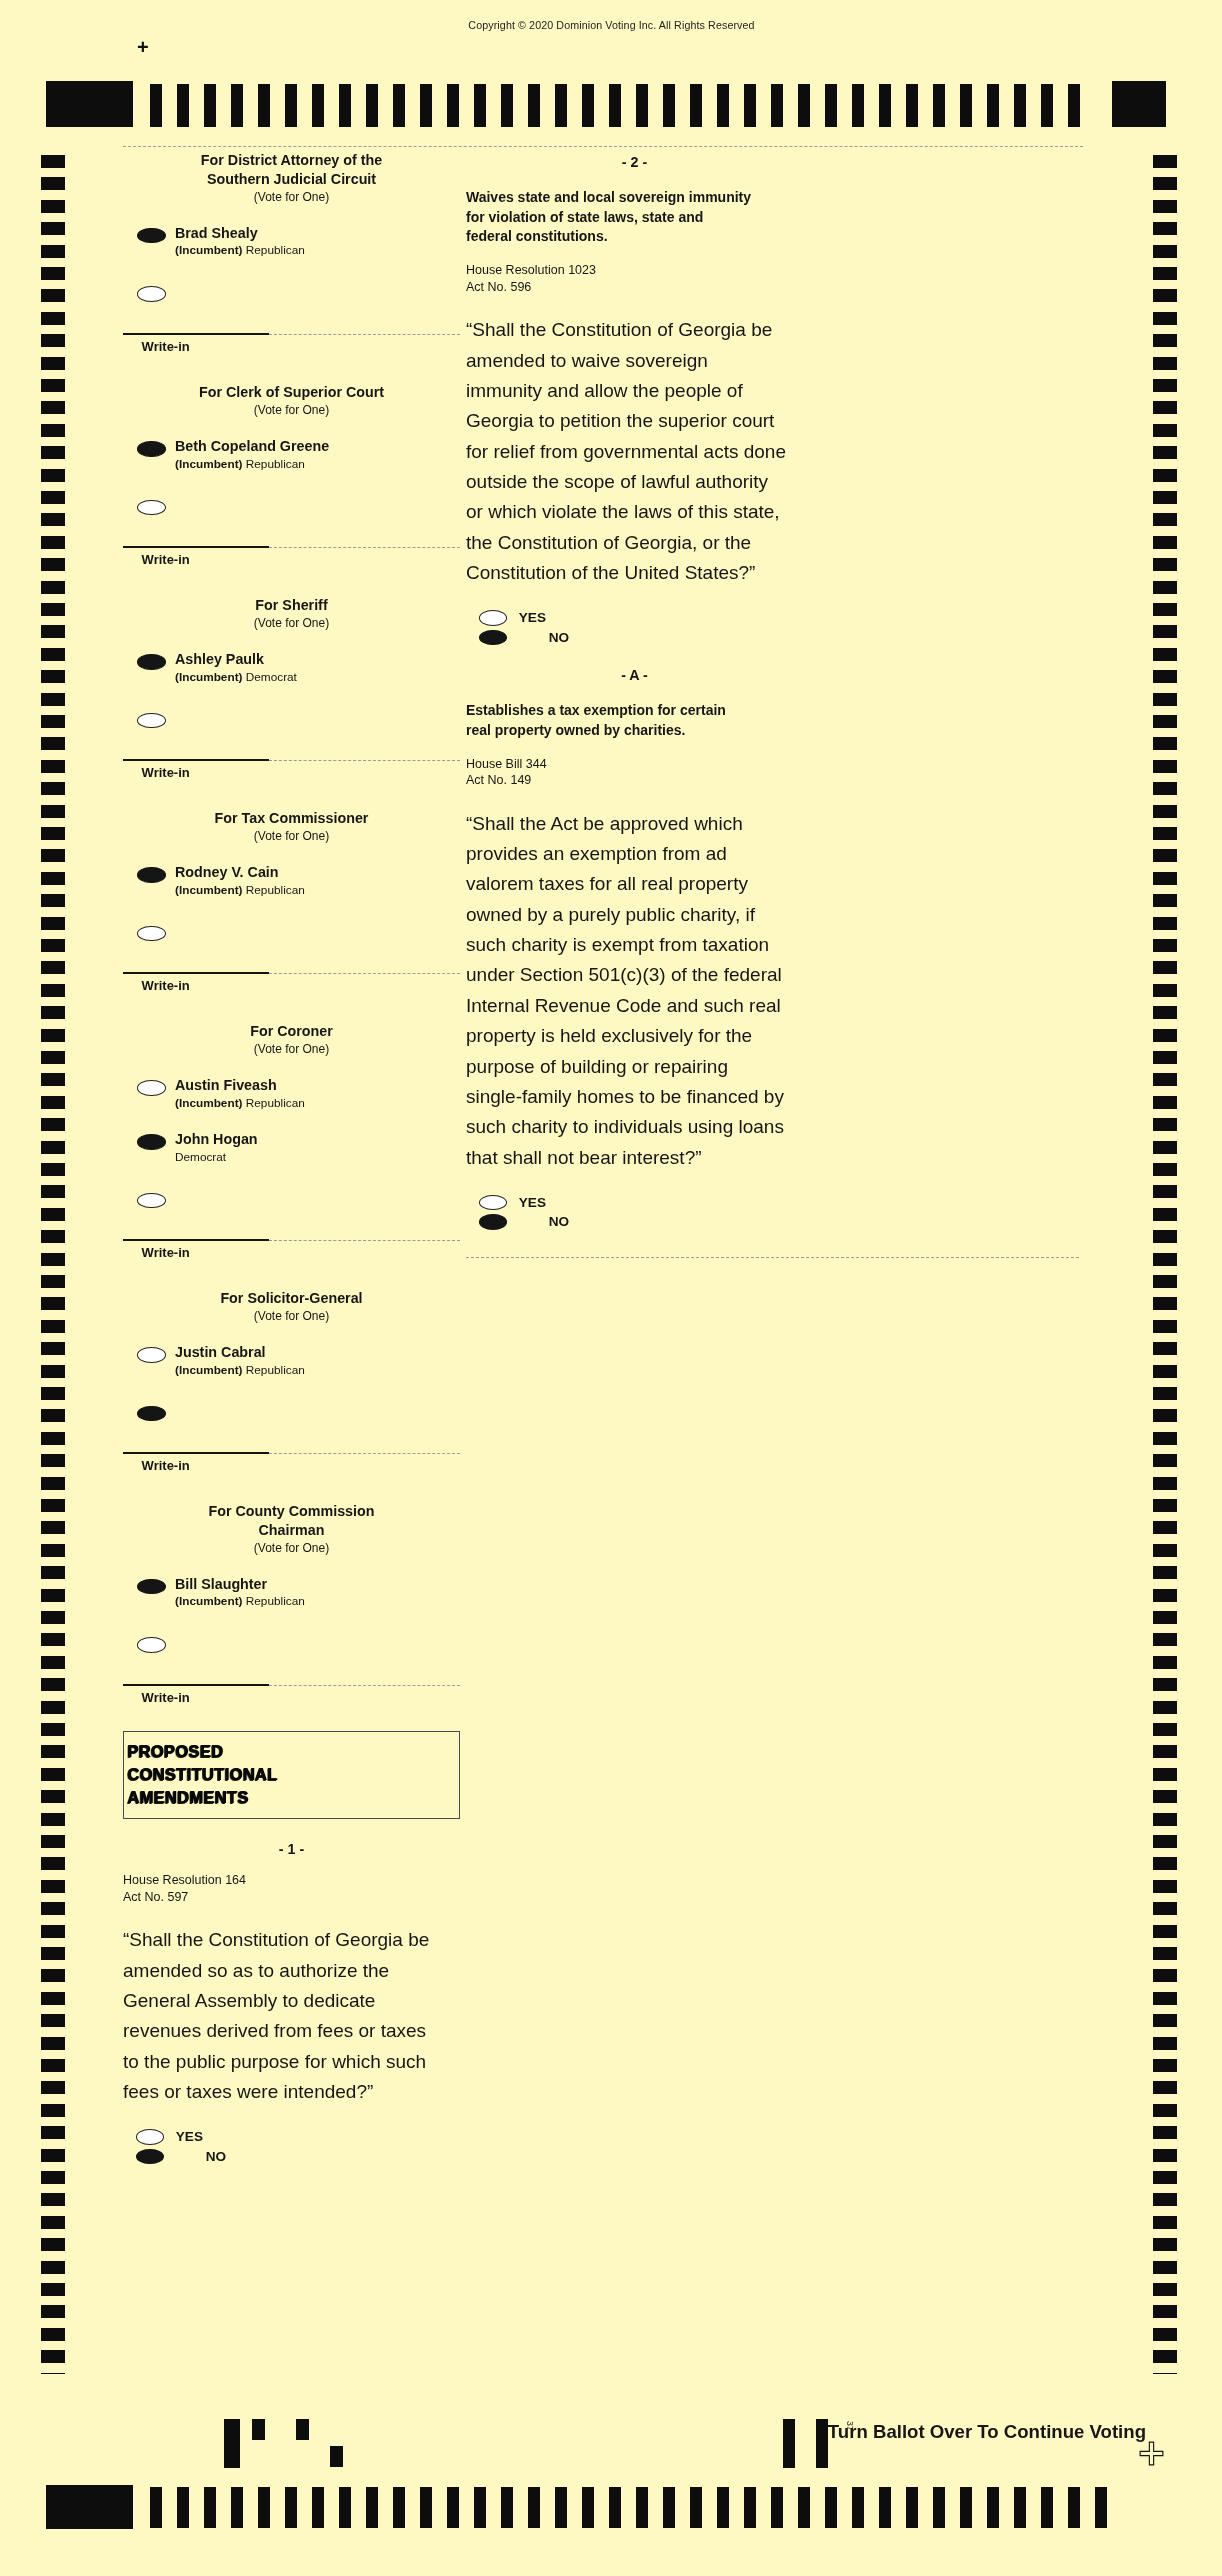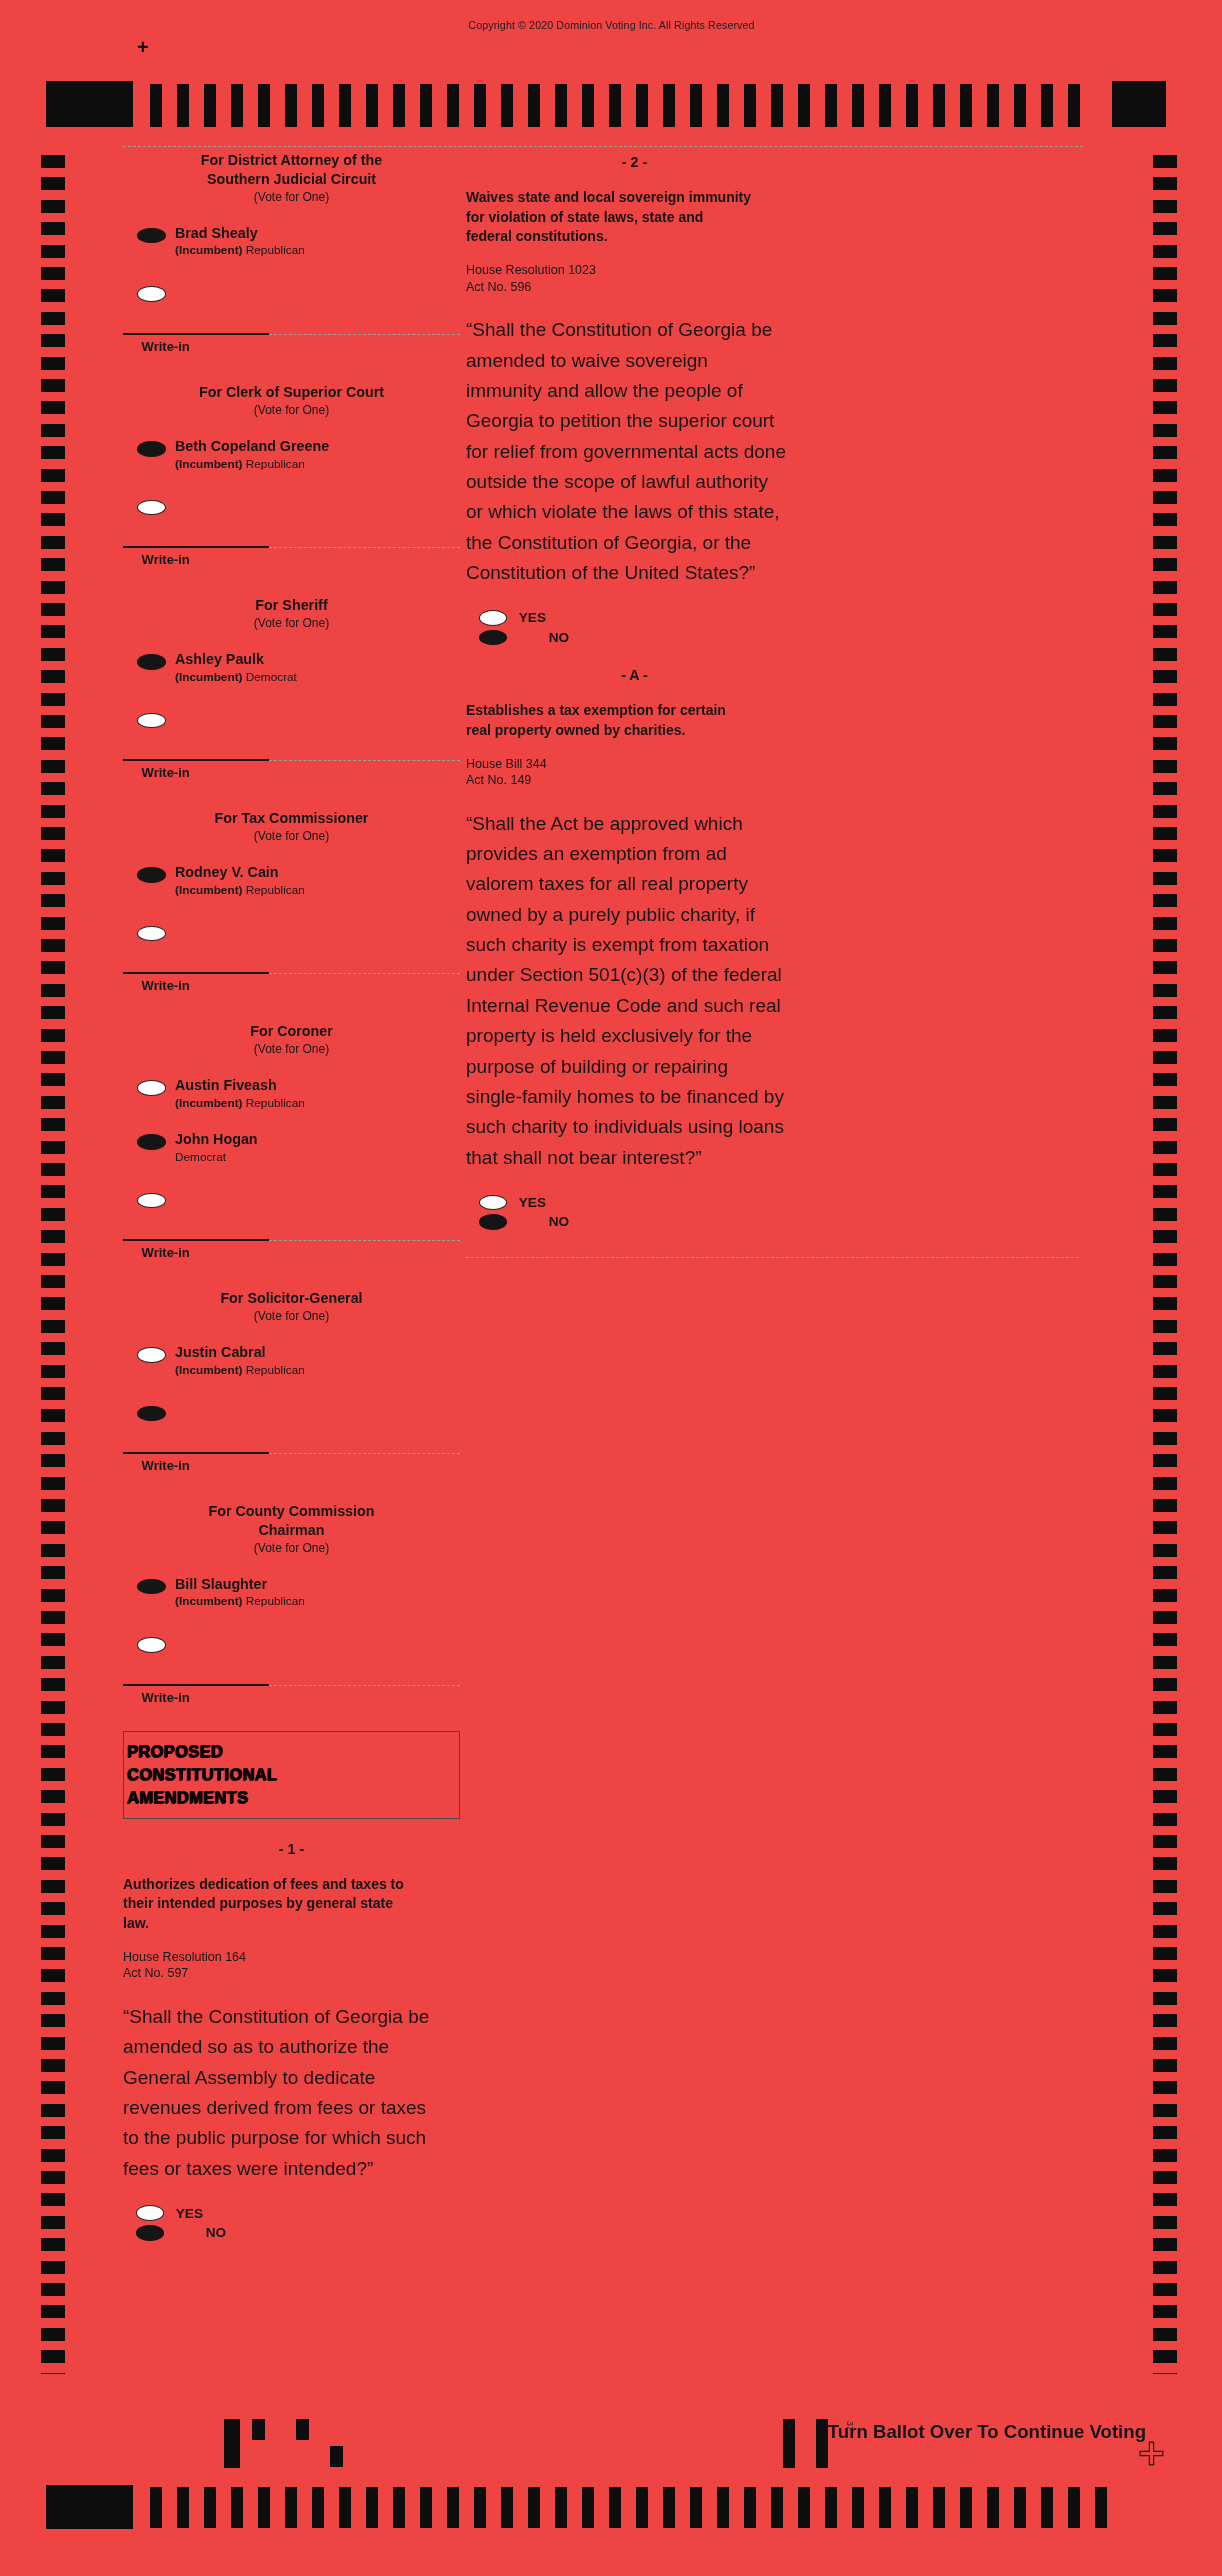--- a/index.html
+++ b/index.html
@@ -1,17 +1,17 @@
 <!DOCTYPE html>
 <html style="font-size:11.4px"><head>
 <meta charset="utf-8">
 <style>
   html,body{margin:0;padding:0;}
   body{background:#d8d8d8;font-family:"Liberation Sans",sans-serif;}
-  .sheet{position:relative;width:1223px;height:2576px;background:#ef4444;color:#161616;overflow:hidden;margin:0 auto;}
+  .sheet{position:relative;width:1223px;height:2576px;background:#fef9c3;color:#161616;overflow:hidden;margin:0 auto;}
 
   
   .copyright{position:absolute;top:18.6px;left:0;width:100%;text-align:center;font-size:10.7px;letter-spacing:0.1px;color:#1d1d1d;}
   .plus-tl{position:absolute;left:137px;top:36px;font-size:20px;font-weight:bold;color:#111;}
   .blk{position:absolute;background:#0d0d0d;}
   .top-bars{position:absolute;left:150px;top:84px;width:930px;height:43px;
     background:repeating-linear-gradient(to right,#0d0d0d 0 12px,transparent 12px 27px);}
   .bottom-bars{position:absolute;left:150px;top:2487px;width:972px;height:41px;
     background:repeating-linear-gradient(to right,#0d0d0d 0 12px,transparent 12px 27px);}
   .side-marks{position:absolute;top:155px;width:23.6px;height:2219px;
@@ -268,21 +268,20 @@
     </section>
 
     <div class="amend-box">
       <div>PROPOSED</div>
       <div>CONSTITUTIONAL</div>
       <div>AMENDMENTS</div>
     </div>
 
     <section class="measure">
       <div class="m-number">- 1 -</div>
-      <div class="m-summary">Authorizes dedication of fees and taxes to their intended purposes by general state law.</div>
       <div class="m-bill">
         <div>House Resolution 164</div>
         <div>Act No. 597</div>
       </div>
       <div class="m-question">“Shall the Constitution of Georgia be amended so as to authorize the General Assembly to dedicate revenues derived from fees or taxes to the public purpose for which such fees or taxes were intended?”</div>
       <div class="yn">
         <span class="oval"></span>
         <span class="yn-label">YES</span>
       </div>
       <div class="yn no-row">

